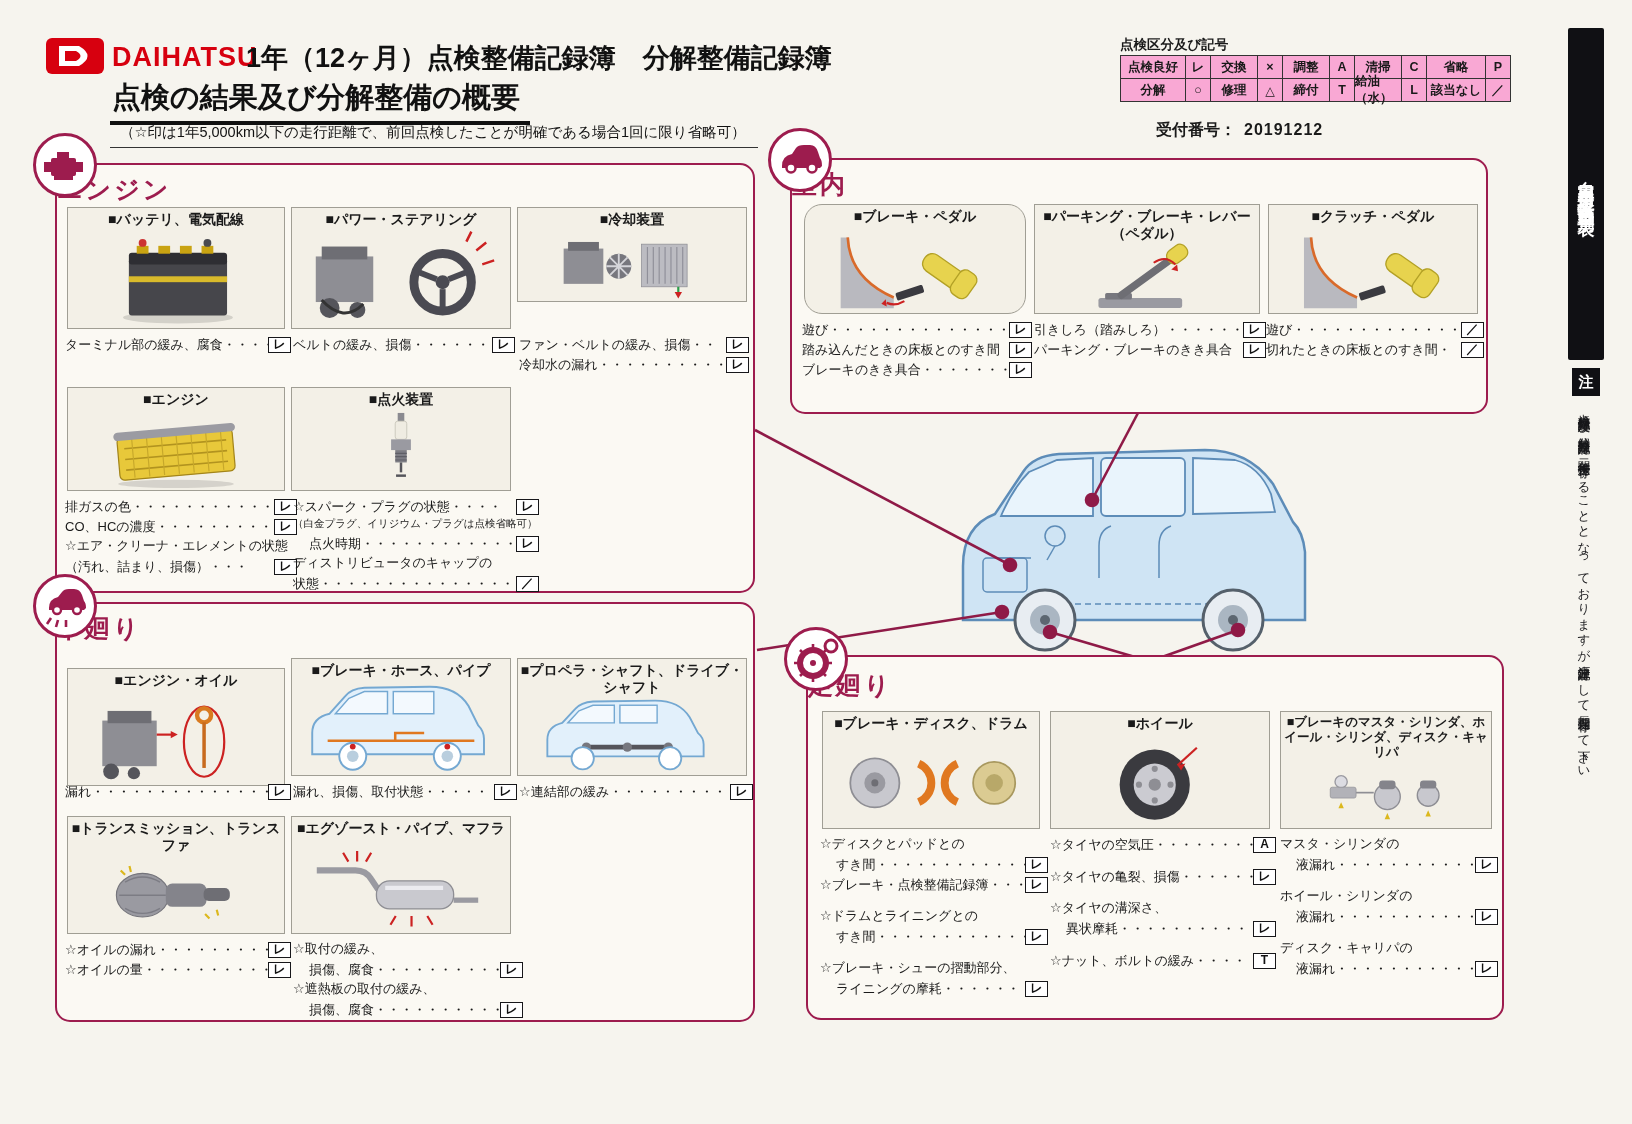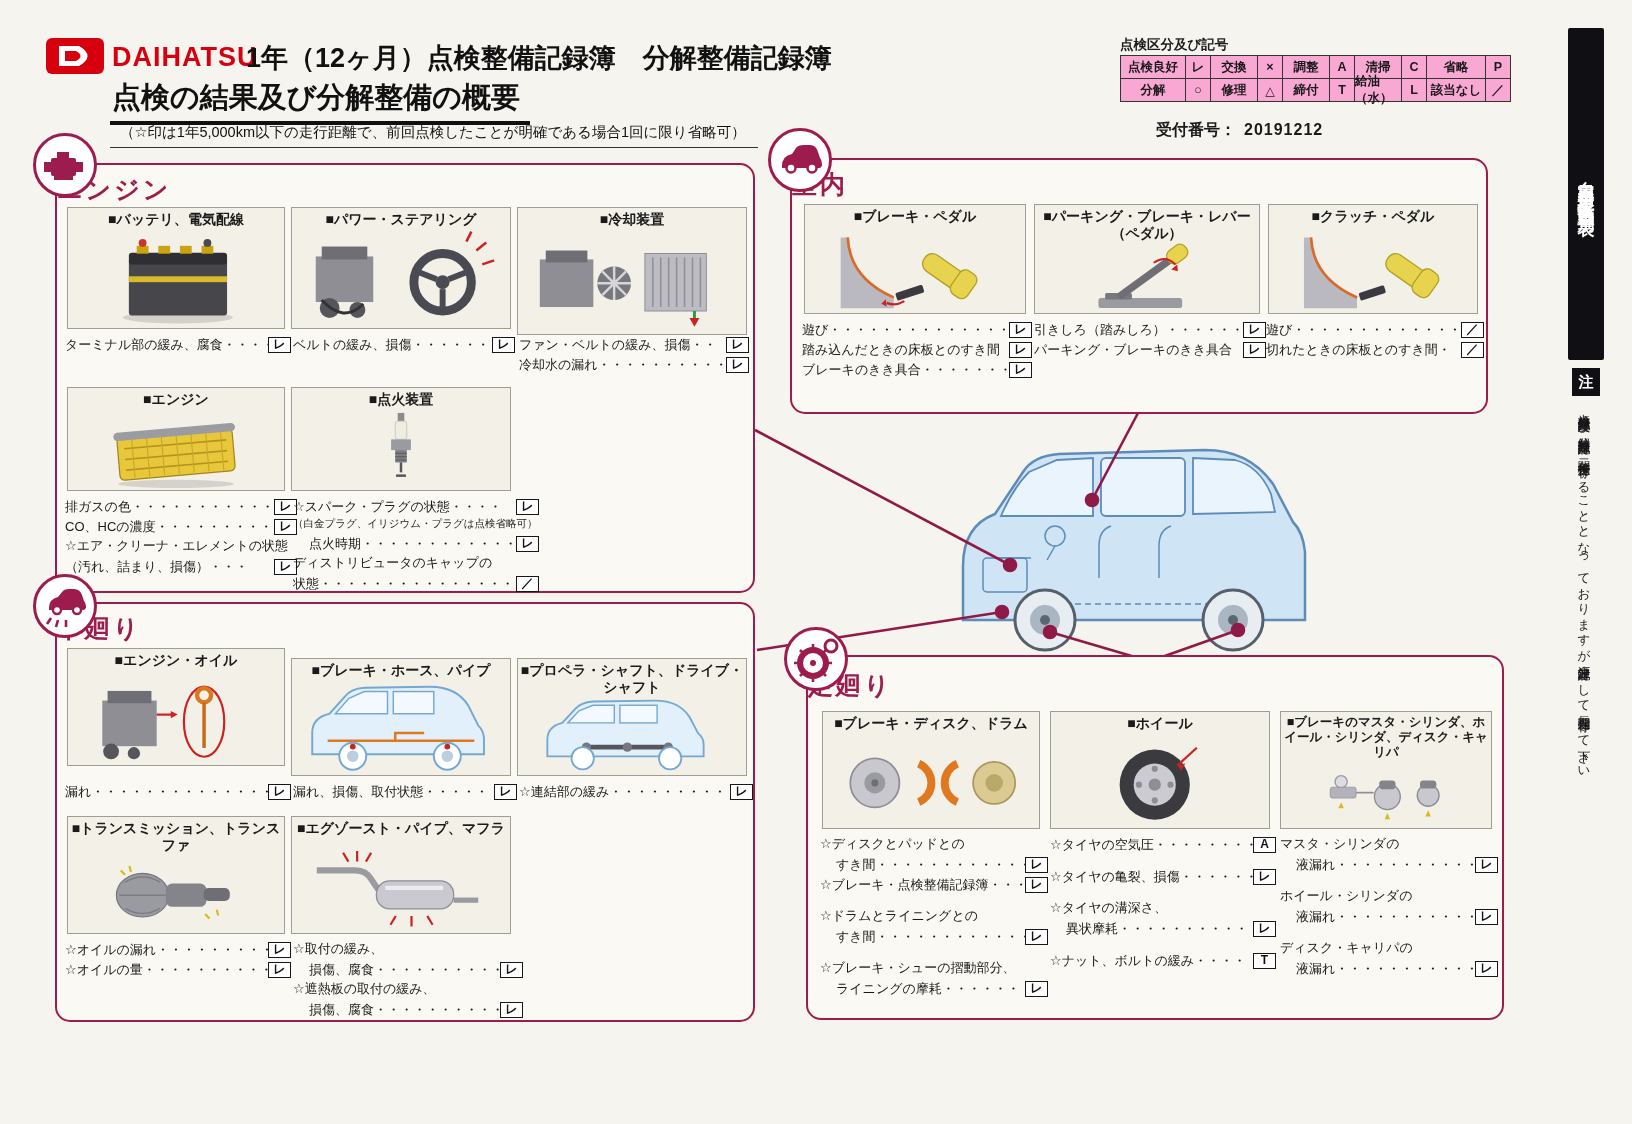--- a/index.html
+++ b/index.html
@@ -181,21 +181,21 @@
           <circle cx="66" cy="82" r="8" fill="#55555b"></circle>
         <path d="M30,72 Q52,96 72,76" stroke="#333" stroke-width="3" fill="none"></path>
         <circle cx="152" cy="54" r="29" fill="none" stroke="#4a4a52" stroke-width="9"></circle>
         <circle cx="152" cy="54" r="7" fill="#4a4a52"></circle>
         <line x1="152" y1="61" x2="152" y2="80" stroke="#4a4a52" stroke-width="6"></line>
         <line x1="146" y1="51" x2="128" y2="44" stroke="#4a4a52" stroke-width="6"></line>
         <line x1="158" y1="51" x2="176" y2="44" stroke="#4a4a52" stroke-width="6"></line>
         <path d="M186,22 l10,-8 M192,36 l12,-4 M176,13 l5,-10" stroke="#cc2222" stroke-width="2.5" fill="none"></path>
       </svg>
     </div>
-    <div class="gbox" style="left:460px;top:42px;width:230px;height:128px;">
+    <div class="gbox" style="left:460px;top:42px;width:230px;height:95px;">
       <div class="gt">■冷却装置</div>
       <svg viewBox="0 0 230 100" preserveAspectRatio="xMidYMid meet">
         <rect x="22" y="28" width="54" height="48" fill="#8e8e94"></rect>
           <rect x="28" y="19" width="42" height="12" fill="#6e6e74"></rect>
         <circle cx="97" cy="52" r="17" fill="#77777e"></circle>
         <path d="M97,35 v34 M80,52 h34 M85,40 l24,24 M85,64 l24,-24" stroke="#d5d5da" stroke-width="2.5"></path>
         <rect x="128" y="22" width="62" height="58" fill="#bcbcc2" stroke="#8e8e94"></rect>
         <path d="M136,26 v50 M144,26 v50 M152,26 v50 M160,26 v50 M168,26 v50 M176,26 v50 M184,26 v50" stroke="#90909a" stroke-width="1.6"></path>
         <line x1="178" y1="80" x2="178" y2="88" stroke="#2a9d4a" stroke-width="3"></line>
         <path d="M178,96 l-5,-9 h10 z" fill="#cc2222"></path>
@@ -290,21 +290,21 @@
   <section class="panel" style="left:790px;top:158px;width:698px;height:256px;">
     <div class="badge" style="left:-24px;top:-32px;">
       <svg viewBox="0 0 48 48">
           <path d="M6,30 Q6,20 16,18 L20,12 Q22,9 28,9 L34,9 Q40,9 42,16 L44,22 Q46,24 46,30 L44,32 L6,32 Z" fill="#9d1c4e"></path>
           <circle cx="15" cy="32" r="4.5" fill="#fff" stroke="#9d1c4e" stroke-width="2.5"></circle>
           <circle cx="36" cy="32" r="4.5" fill="#fff" stroke="#9d1c4e" stroke-width="2.5"></circle>
         </svg>
     </div>
     <div class="sec-title">室内</div>
 
-    <div class="gbox" style="left:12px;top:44px;width:222px;height:110px;">
+    <div class="gbox" style="left:12px;top:44px;width:222px;height:110px;border-radius:18px;">
       <div class="gt">■ブレーキ・ペダル</div>
       <svg viewBox="0 0 220 100" preserveAspectRatio="xMidYMid meet">
         <path d="M34,14 Q36,60 86,82 L86,94 L26,94 L26,14 Z" fill="#b9b9bf"></path>
         <path d="M34,14 Q36,60 86,82" stroke="#d96a2a" stroke-width="3" fill="none"></path>
         <g transform="rotate(-18 104 76)">
             <rect x="88" y="72" width="32" height="9" rx="2" fill="#3a3a40"></rect>
           </g>
         <g transform="rotate(35 140 52)">
             <rect x="116" y="40" width="52" height="22" rx="10" fill="#e7d34e" stroke="#b3a126" stroke-width="1.5"></rect>
             <rect x="158" y="34" width="22" height="32" rx="8" fill="#e7d34e" stroke="#b3a126" stroke-width="1.5"></rect>
@@ -381,21 +381,21 @@
     <div class="badge" style="left:-24px;top:-30px;">
       <svg viewBox="0 0 48 48">
           <path d="M8,26 Q8,17 17,15 L21,10 Q23,7 28,7 L33,7 Q39,7 41,13 L43,19 Q45,21 45,26 L43,28 L8,28 Z" fill="#9d1c4e"></path>
           <circle cx="16" cy="28" r="4" fill="#fff" stroke="#9d1c4e" stroke-width="2.4"></circle>
           <circle cx="36" cy="28" r="4" fill="#fff" stroke="#9d1c4e" stroke-width="2.4"></circle>
           <path d="M10,36 l-4,6 M17,38 l-2,7 M25,38 l0,7" stroke="#9d1c4e" stroke-width="2.6"></path>
         </svg>
     </div>
     <div class="sec-title">下廻り</div>
 
-    <div class="gbox" style="left:10px;top:44px;width:218px;height:118px;">
+    <div class="gbox" style="left:10px;top:64px;width:218px;height:118px;">
       <div class="gt">■エンジン・オイル</div>
       <svg viewBox="0 0 220 110" preserveAspectRatio="xMidYMid meet">
         <rect x="26" y="36" width="62" height="52" fill="#8e8e94"></rect>
           <rect x="32" y="25" width="50" height="14" fill="#6e6e74"></rect>
         <circle cx="36" cy="94" r="9" fill="#55555b"></circle>
           <circle cx="62" cy="96" r="7" fill="#55555b"></circle>
         <path d="M88,52 h18" stroke="#cc2222" stroke-width="2.5"></path>
           <path d="M112,52 l-8,4 v-8 z" fill="#cc2222"></path>
         <ellipse cx="142" cy="60" rx="23" ry="40" fill="none" stroke="#cc2222" stroke-width="2.5"></ellipse>
         <circle cx="142" cy="30" r="8" fill="none" stroke="#d97a20" stroke-width="5"></circle>

